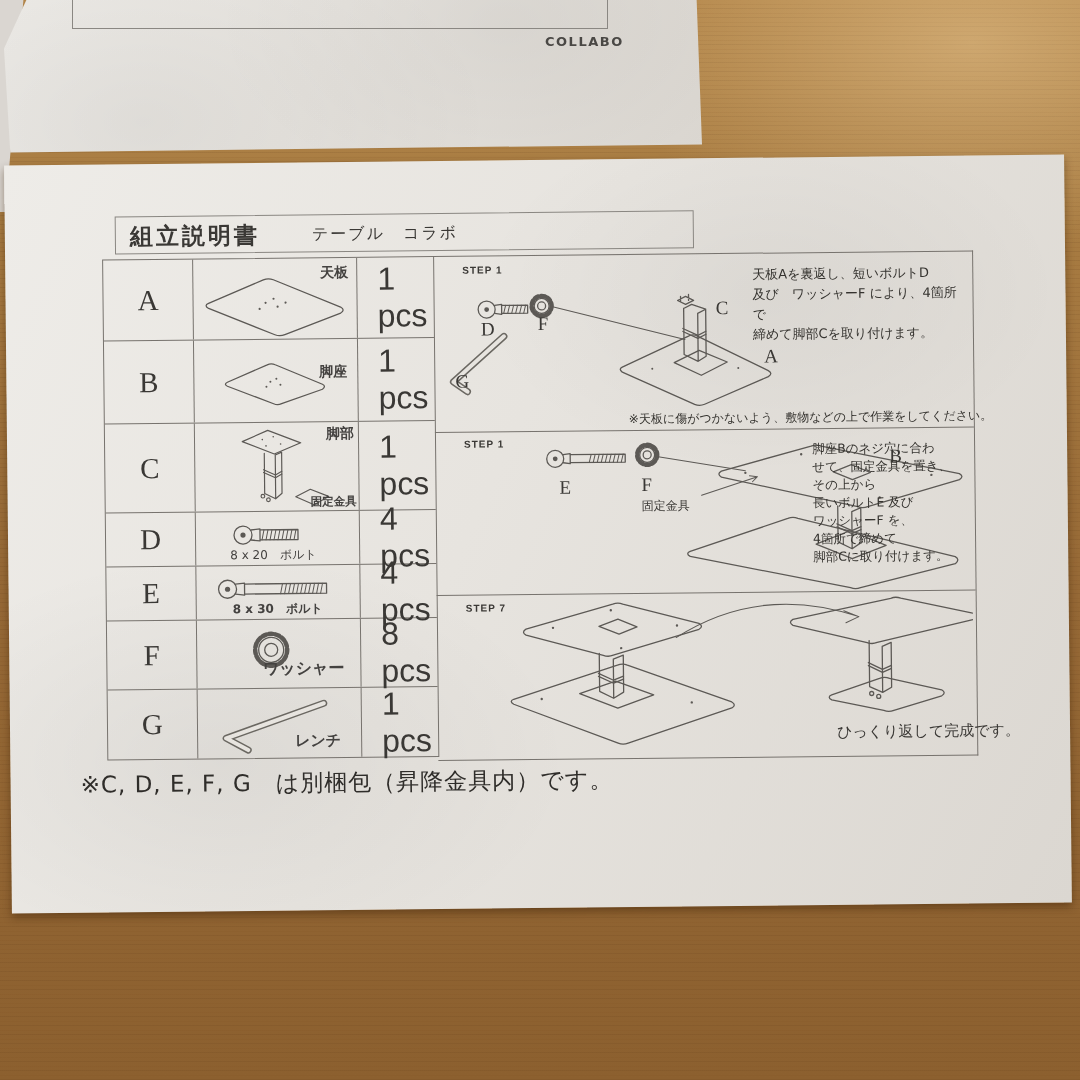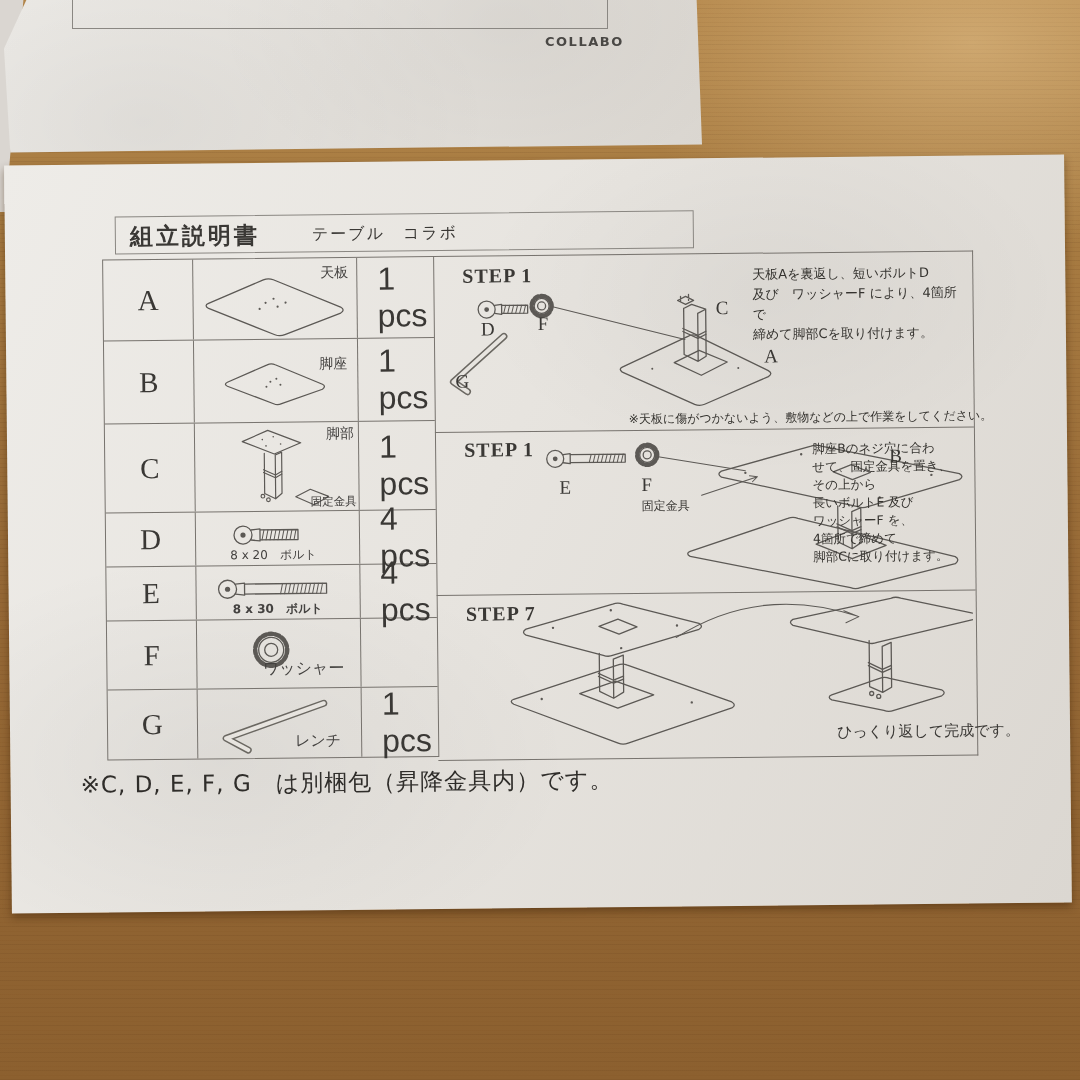--- a/index.html
+++ b/index.html
@@ -32,33 +32,33 @@
   .ptable{position:absolute;left:97px;top:95px;width:332px;border:1px solid #77736e;box-sizing:border-box;}
   .prow{display:flex;border-bottom:1px solid #77736e;box-sizing:border-box;}
   .prow:last-child{border-bottom:none;}
   .r0{height:81px}.r1{height:83px}.r2{height:89px}.r3{height:54px}.r4{height:54px}.r5{height:69px}.r6{height:69px}
   .cell{position:relative;box-sizing:border-box;}
   .cl{width:90px;border-right:1px solid #77736e;display:flex;align-items:center;justify-content:center;
       font-family:"Liberation Serif","DejaVu Serif",serif;font-size:29px;}
   .cd{width:164px;border-right:1px solid #77736e;}
   .cq{flex:1;display:flex;align-items:center;justify-content:center;
       font-family:Liberation Sans, sans-serif;font-size:32px;padding-left:20px;}
-  .pname{position:absolute;font-size:14px;color:#444240;}
-  .pn-a{right:8px;top:6px}.pn-b{right:10px;top:16px}.pn-c{right:4px;top:3px}
+  .pname{position:absolute;font-size:14px;color:#444240;font-weight:bold;}
+  .pn-a{right:8px;top:6px}.pn-b{right:10px;top:24px}.pn-c{right:4px;top:3px}
   .pn-d{left:34px;bottom:1px;font-size:12px;font-weight:normal}
   .pn-e{left:36px;bottom:1px;font-size:12px;font-weight:bold}
   .pn-f{right:16px;bottom:8px;font-size:16px}.pn-g{right:20px;bottom:7px;font-size:15px}
   .dsvg{position:absolute;}
 
   .steps{position:absolute;left:428px;top:95px;width:540px;height:505px;box-sizing:border-box;
       border:1px solid #77736e;border-left:none;}
   .sdiv{position:absolute;left:0;width:100%;height:0;border-top:1px solid #77736e;}
   .sd1{top:175px}.sd2{top:338px}
-  .steplabel{position:absolute;font-family:Liberation Serif, serif;font-weight:bold;
-      font-size:20px;letter-spacing:1px;}
+  .steplabel{position:absolute;font-family:Liberation Sans, sans-serif;font-weight:bold;
+      font-size:10px;letter-spacing:1px;}
   .sl1{left:29px;top:8px}.sl2{left:29px;top:182px}.sl3{left:29px;top:346px}
   .plabel{position:absolute;font-family:"Liberation Serif","DejaVu Serif",serif;font-size:19px;}
   .ml{position:absolute;white-space:pre-line;font-size:13px;line-height:1.55;color:#35332f;}
   .instr1{left:319px;top:11px;width:215px;}
   .instr2{left:377px;top:187px;width:160px;font-size:12.5px;line-height:1.44;}
   .note1{position:absolute;left:194px;top:156px;font-size:12px;white-space:nowrap;color:#35332f;}
   .cap3{position:absolute;left:399px;top:470px;font-size:15px;white-space:nowrap;}
   .bracket-label{position:absolute;left:206px;top:243px;font-size:12px;}
   .lD{left:47px;top:62px}.lF1{left:104px;top:57px}.lG{left:21px;top:114px}.lC{left:282px;top:43px}.lA{left:330px;top:92px}
   .lE{left:124px;top:221px}.lF2{left:206px;top:219px}.lB{left:454px;top:193px}
@@ -174,20 +174,21 @@
     <div class="prow r5">
       <div class="cell cl">F</div>
       <div class="cell cd">
         <svg class="dsvg" style="left:52px;top:8px" width="44" height="44" viewBox="0 0 44 44">
           <circle class="teeth" cx="22" cy="22" r="16"></circle>
             <circle cx="22" cy="22" r="12.5"></circle>
             <circle cx="22" cy="22" r="6.5"></circle>
         </svg>
         <span class="pname pn-f">ワッシャー</span>
       </div>
+      <div class="cell cq">8 pcs</div>
     </div>
 
     <div class="prow r6">
       <div class="cell cl">G</div>
       <div class="cell cd">
         <svg class="dsvg" style="left:16px;top:5px" width="122" height="62" viewBox="0 0 122 62">
           <path class="tw" d="M34,56 L12,44 L110,10"></path>
           <path class="ti" d="M34,56 L12,44 L110,10"></path>
         </svg>
         <span class="pname pn-g">レンチ</span>

